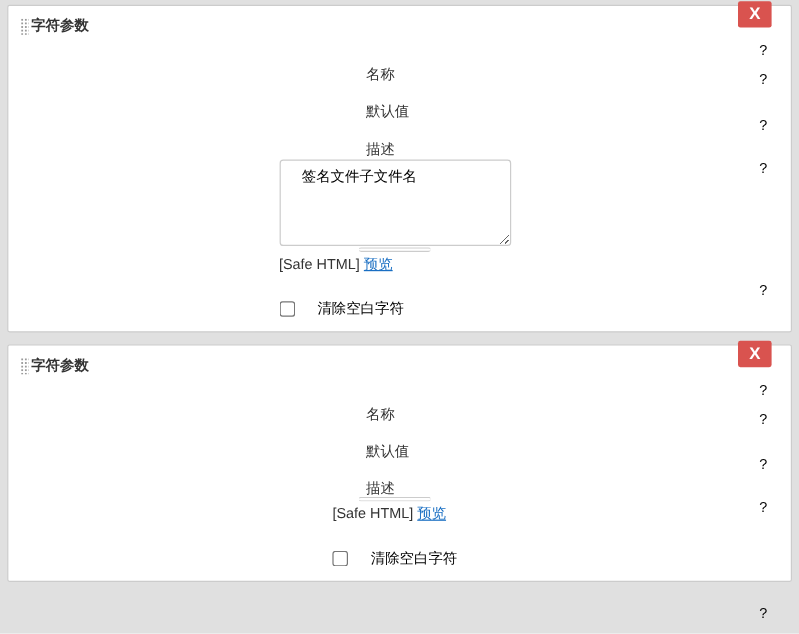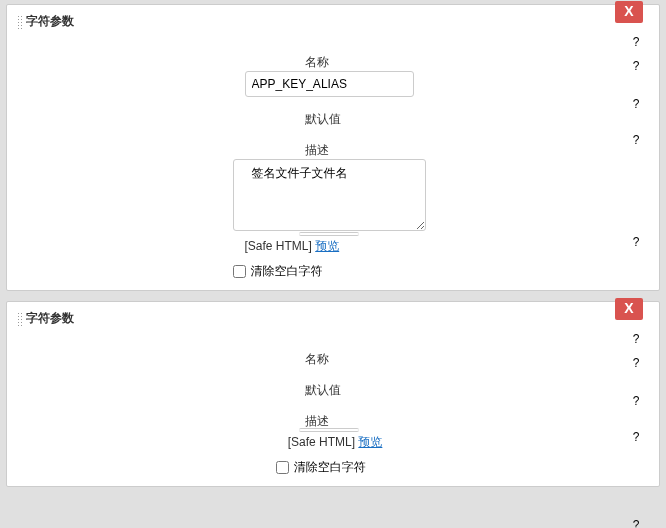--- a/index.html
+++ b/index.html
@@ -12,23 +12,23 @@
   .hdr .grip { display:inline-block; width:7px; height:14px; background-image: radial-gradient(circle,#999 0.8px,transparent 0.9px); background-size:3px 3px; }
   .hdr-title { font-weight: bold; color:#333; }
 
   .row { display:flex; align-items:center; padding: 4px 40px 4px 32px; flex-direction: column; }
   .row-lbl { width: 48px; color:#333; padding-top:6px; }
   .row-ctrl { flex:1; }
   .txt { width:100%; padding:5px 6px; border:1px solid #ccc; border-radius:3px; font-size:12px; font-family: inherit;}
   .txt-with-clear { position: relative; }
   .txt-with-clear .clear-x { position:absolute; right:8px; top:5px; font-size:15px; font-weight:bold; color:#111; cursor:pointer; font-family: Arial, sans-serif;}
   .desc { width:100%; height: 66px; padding:5px 18px; border:1px solid #ccc; border-radius:3px; font-size:12px; font-family: inherit; resize: vertical;}
-  .below { margin-top:2px; font-size:12px; color:#333;margin-left:12px; }
+  .below { margin-top:2px; font-size:12px; color:#333; }
   .below a { color:#1a6fc3; text-decoration: underline; }
-  .chkrow { margin-top:8px; display:flex; align-items:center; gap:5px;}
+  .chkrow { margin-top:20px; display:flex; align-items:center; gap:19px;}
   .chkrow input { margin:0; }
   .resize-handle { height:4px; width:60px; margin: -2px auto 0 auto; border-top:1px solid #ccc; border-bottom:1px solid #ccc; border-radius:2px;}
 </style>
 </head>
 <body>
 
 <div class="param-block">
   <div class="close-btn">X</div>
 
   <span class="help-col" style="top:30px">?</span>
@@ -37,23 +37,20 @@
   <span class="help-col" style="top:128px">?</span>
   <span class="help-col" style="top:230px">?</span>
 
   <div class="hdr">
     <span class="grip"></span>
     <span class="hdr-title">字符参数</span>
   </div>
 
   <div class="row">
     <div class="row-lbl">名称</div>
-    <div class="row-ctrl">
-      <input class="txt" type="text" value="APP_KEY_ALIAS" style="">
-    </div>
   </div>
 
   <div class="row">
     <div class="row-lbl">默认值</div>
   </div>
 
   <div class="row">
     <div class="row-lbl">描述</div>
     <div class="row-ctrl">
       <textarea class="desc" style="height: 72px;">签名文件子文件名</textarea>

